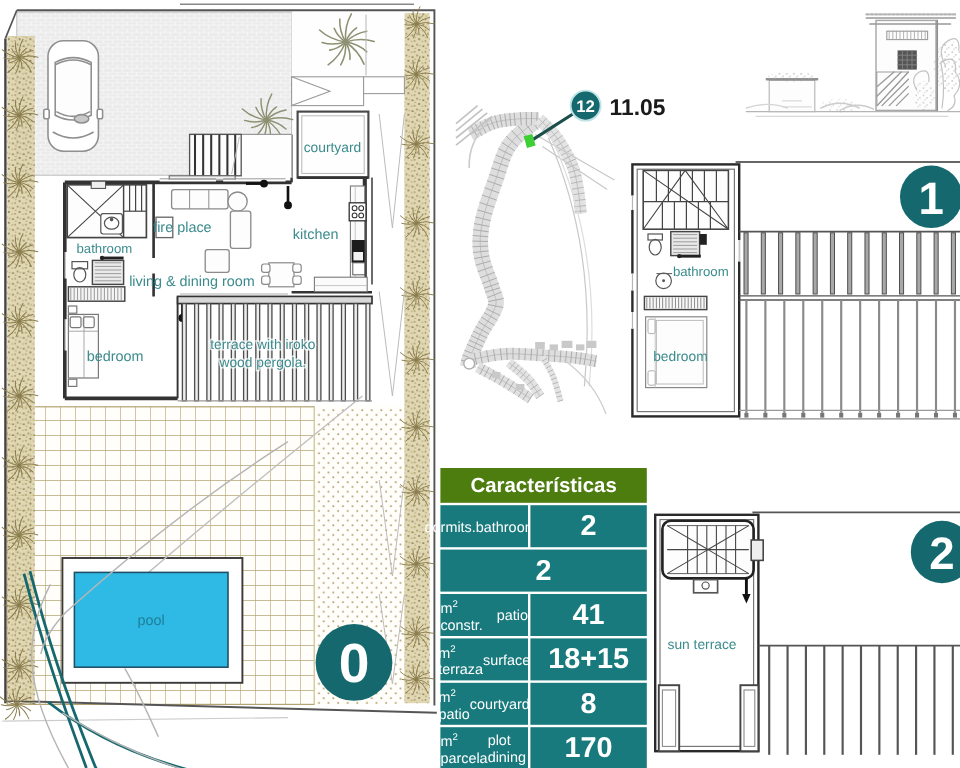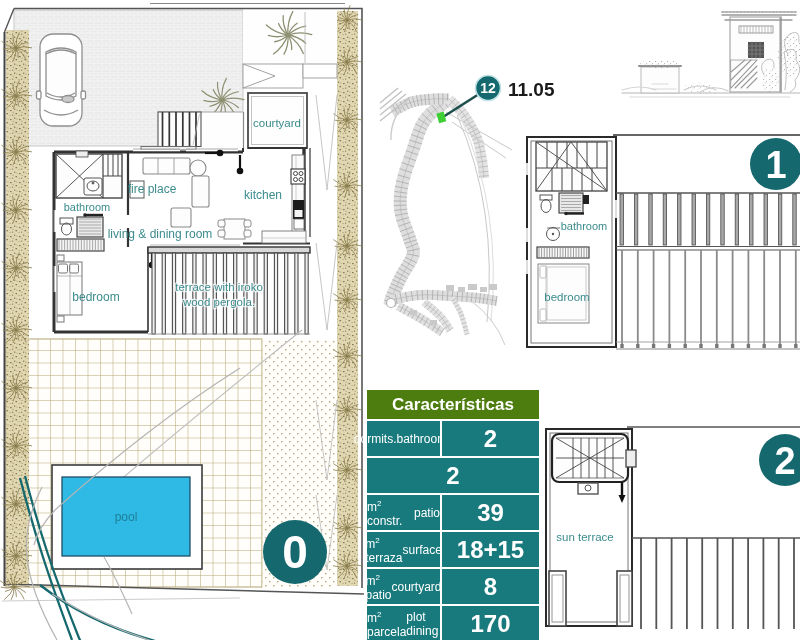--- a/index.html
+++ b/index.html
@@ -616,21 +616,21 @@
       <div class="tval">2</div>
     </div>
 <div class="trow">
       <div class="tval">2</div>
     </div>
 <div class="trow">
       <div class="tlab">
         <div>m<sup>2</sup> constr.</div>
         <div>patio</div>
       </div>
-      <div class="tval">39</div>
+      <div class="tval">41</div>
     </div>
 <div class="trow">
       <div class="tlab">
         <div>m<sup>2</sup> terraza</div>
         <div>surface</div>
       </div>
       <div class="tval">18+15</div>
     </div>
 <div class="trow">
       <div class="tlab">

